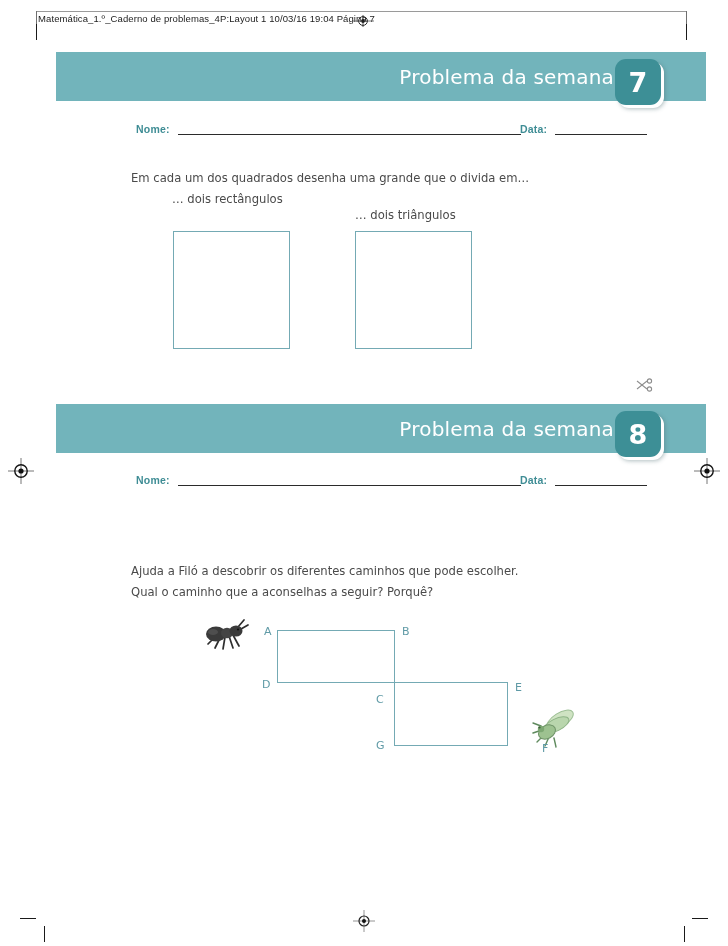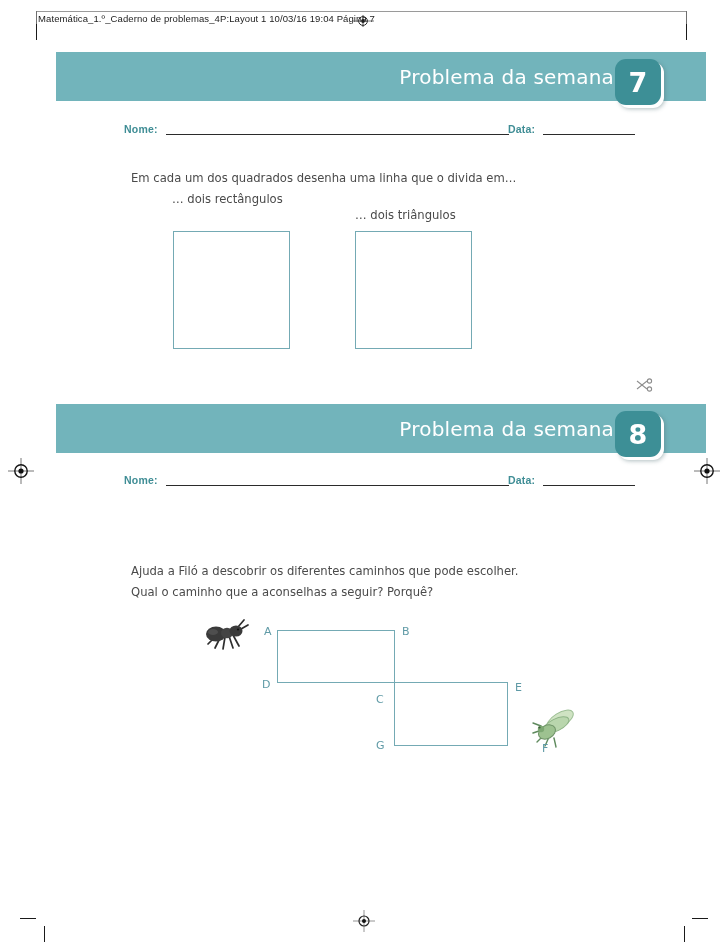--- a/index.html
+++ b/index.html
@@ -107,20 +107,21 @@
     box-shadow:
       3px 3px 0 0 #ffffff,
       4px 4px 4px 0 rgba(80,110,115,0.45);
     z-index: 4;
   }
 
   
   .namerow {
     position: absolute;
     height: 16px;
+    margin-left: 12px;
   }
   .lbl-teal {
     position: absolute;
     font-family: "Liberation Sans", sans-serif;
     font-size: 10.5px;
     font-weight: 700;
     color: #3f8d95;
     letter-spacing: 0.2px;
     white-space: nowrap;
   }
@@ -216,21 +217,21 @@
   </div>
   <div class="badge" style="left:615px; top:59px;">7</div>
 
   <div class="namerow" style="left:124px; top:121px; width:520px;">
     <div class="lbl-teal" style="left:0; top:2px;">Nome:</div>
     <div class="rule-dark" style="left:42px; top:13px; width:343px;"></div>
     <div class="lbl-teal" style="left:384px; top:2px;">Data:</div>
     <div class="rule-dark" style="left:419px; top:13px; width:92px;"></div>
   </div>
 
-  <div class="btext" style="left:131px; top:168px; width:500px;">Em cada um dos quadrados desenha uma linha que o divida em…</div>
+  <div class="btext" style="left:131px; top:168px; width:500px;">Em cada um dos quadrados desenha uma grande que o divida em…</div>
 
   <div class="sublabel" style="left:172px; top:192px;">… dois rectângulos</div>
   <div class="sublabel" style="left:355px; top:208px;">… dois triângulos</div>
 
   <div class="ansbox" style="left:173px; top:231px; width:117px; height:118px;"></div>
   <div class="ansbox" style="left:355px; top:231px; width:117px; height:118px;"></div>
 
   <svg class="scissors" style="left:634px; top:378px;" viewBox="0 0 20 16">
     <line x1="3" y1="3" x2="13" y2="11" stroke="#8d8d8d" stroke-width="1.1"></line>
     <line x1="3" y1="11" x2="13" y2="3" stroke="#8d8d8d" stroke-width="1.1"></line>

